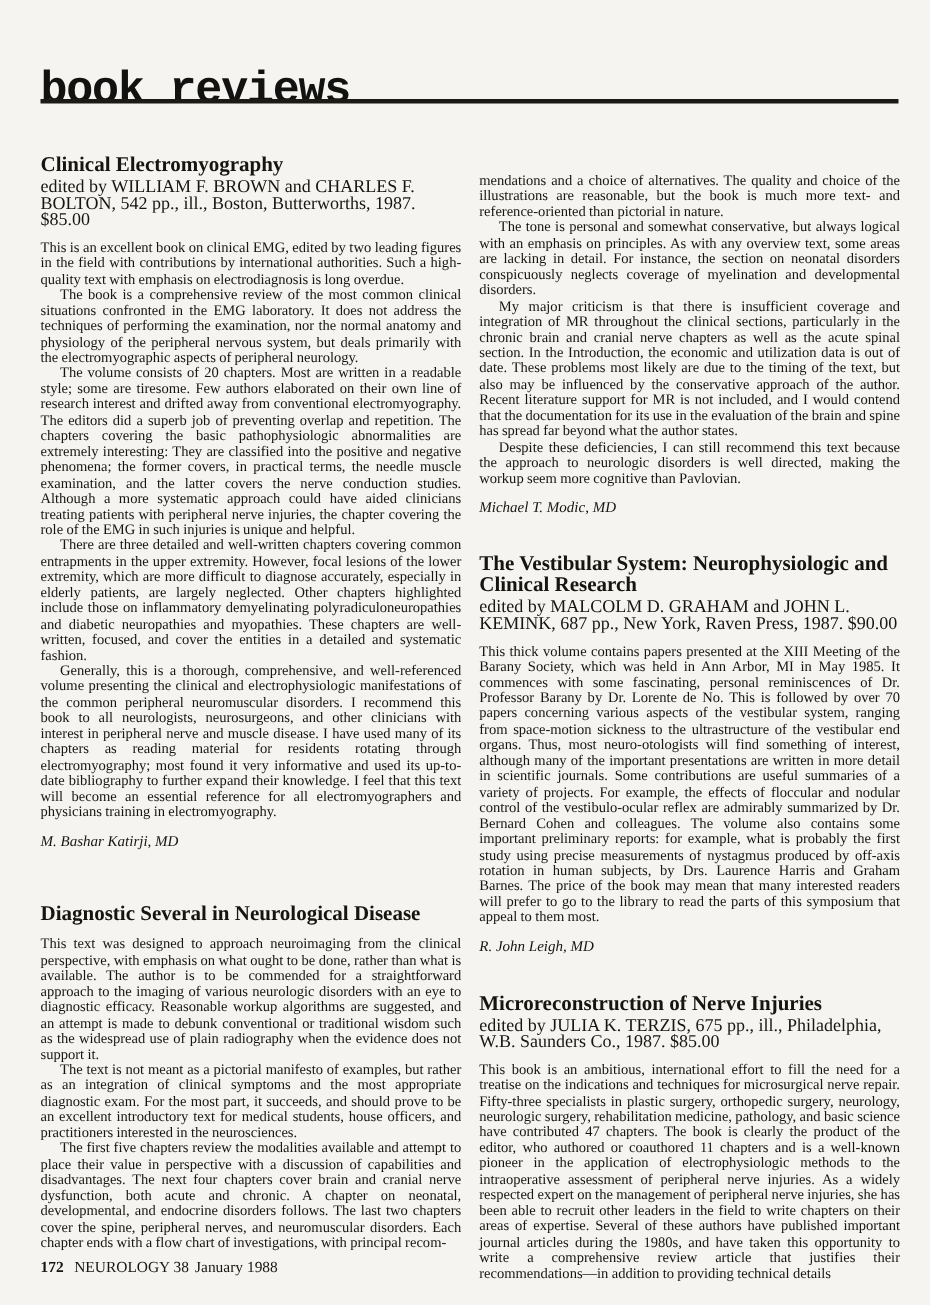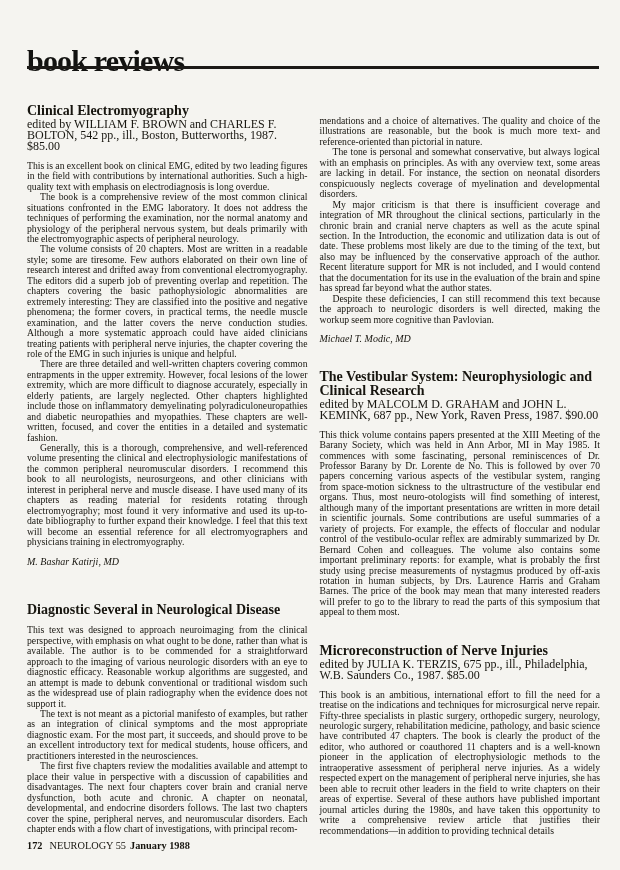--- a/index.html
+++ b/index.html
@@ -11,21 +11,21 @@
     margin: 0 auto;
     background: #f5f4f0;
     color: #17150f;
     overflow: hidden;
     font-family: "Liberation Serif", serif;
   }
   .masthead {
     position: absolute;
     top: 24px;
     left: 27px;
-    font-family: Liberation Serif, serif;
+    font-family: Liberation Mono, monospace;
     font-weight: bold;
     font-size: 30px;
     letter-spacing: -0.8px;
     color: #121210;
   }
   .header-rule {
     position: absolute;
     top: 66px;
     left: 27px;
     width: 572px;
@@ -74,21 +74,21 @@
   }
   .continuation { margin-top: 12px; }
   .page-footer {
     position: absolute;
     top: 840px;
     left: 27px;
     font-size: 10.3px;
   }
   .page-footer .pg { font-weight: bold; margin-right: 7px; }
   .page-footer .jr { font-weight: normal; margin-right: 4px; }
-  .page-footer .is { font-weight: bold; }
+  .page-footer .is { font-weight: normal; }
 </style>
 </head>
 <body>
 
 <div class="page">
 
   <h1 class="masthead">book reviews</h1>
   <div class="header-rule"></div>
 
   <div class="columns">
@@ -130,30 +130,31 @@
         </div>
         <p class="sig">Michael T. Modic, MD</p>
       </div>
 
       <div class="review">
         <h2 class="title">The Vestibular System: Neurophysiologic and Clinical Research</h2>
         <p class="byline">edited by MALCOLM D. GRAHAM and JOHN L. KEMINK, 687 pp., New York, Raven Press, 1987. $90.00</p>
         <div class="body">
           <p class="para flush">This thick volume contains papers presented at the XIII Meeting of the Barany Society, which was held in Ann Arbor, MI in May 1985. It commences with some fascinating, personal reminiscences of Dr. Professor Barany by Dr. Lorente de No. This is followed by over 70 papers concerning various aspects of the vestibular system, ranging from space-motion sickness to the ultrastructure of the vestibular end organs. Thus, most neuro-otologists will find something of interest, although many of the important presentations are written in more detail in scientific journals. Some contributions are useful summaries of a variety of projects. For example, the effects of floccular and nodular control of the vestibulo-ocular reflex are admirably summarized by Dr. Bernard Cohen and colleagues. The volume also contains some important preliminary reports: for example, what is probably the first study using precise measurements of nystagmus produced by off-axis rotation in human subjects, by Drs. Laurence Harris and Graham Barnes. The price of the book may mean that many interested readers will prefer to go to the library to read the parts of this symposium that appeal to them most.</p>
         </div>
+        <p class="sig">R. John Leigh, MD</p>
       </div>
 
       <div class="review">
         <h2 class="title">Microreconstruction of Nerve Injuries</h2>
         <p class="byline">edited by JULIA K. TERZIS, 675 pp., ill., Philadelphia, W.B. Saunders Co., 1987. $85.00</p>
         <div class="body">
           <p class="para flush">This book is an ambitious, international effort to fill the need for a treatise on the indications and techniques for microsurgical nerve repair. Fifty-three specialists in plastic surgery, orthopedic surgery, neurology, neurologic surgery, rehabilitation medicine, pathology, and basic science have contributed 47 chapters. The book is clearly the product of the editor, who authored or coauthored 11 chapters and is a well-known pioneer in the application of electrophysiologic methods to the intraoperative assessment of peripheral nerve injuries. As a widely respected expert on the management of peripheral nerve injuries, she has been able to recruit other leaders in the field to write chapters on their areas of expertise. Several of these authors have published important journal articles during the 1980s, and have taken this opportunity to write a comprehensive review article that justifies their recommendations—in addition to providing technical details</p>
         </div>
       </div>
 
     </div>
   </div>
 
   <div class="page-footer">
-    <span class="pg">172</span><span class="jr">NEUROLOGY 55</span><span class="is">January 1988</span>
+    <span class="pg">172</span><span class="jr">NEUROLOGY 38</span><span class="is">January 1988</span>
   </div>
 
 </div>
 
 </body></html>

